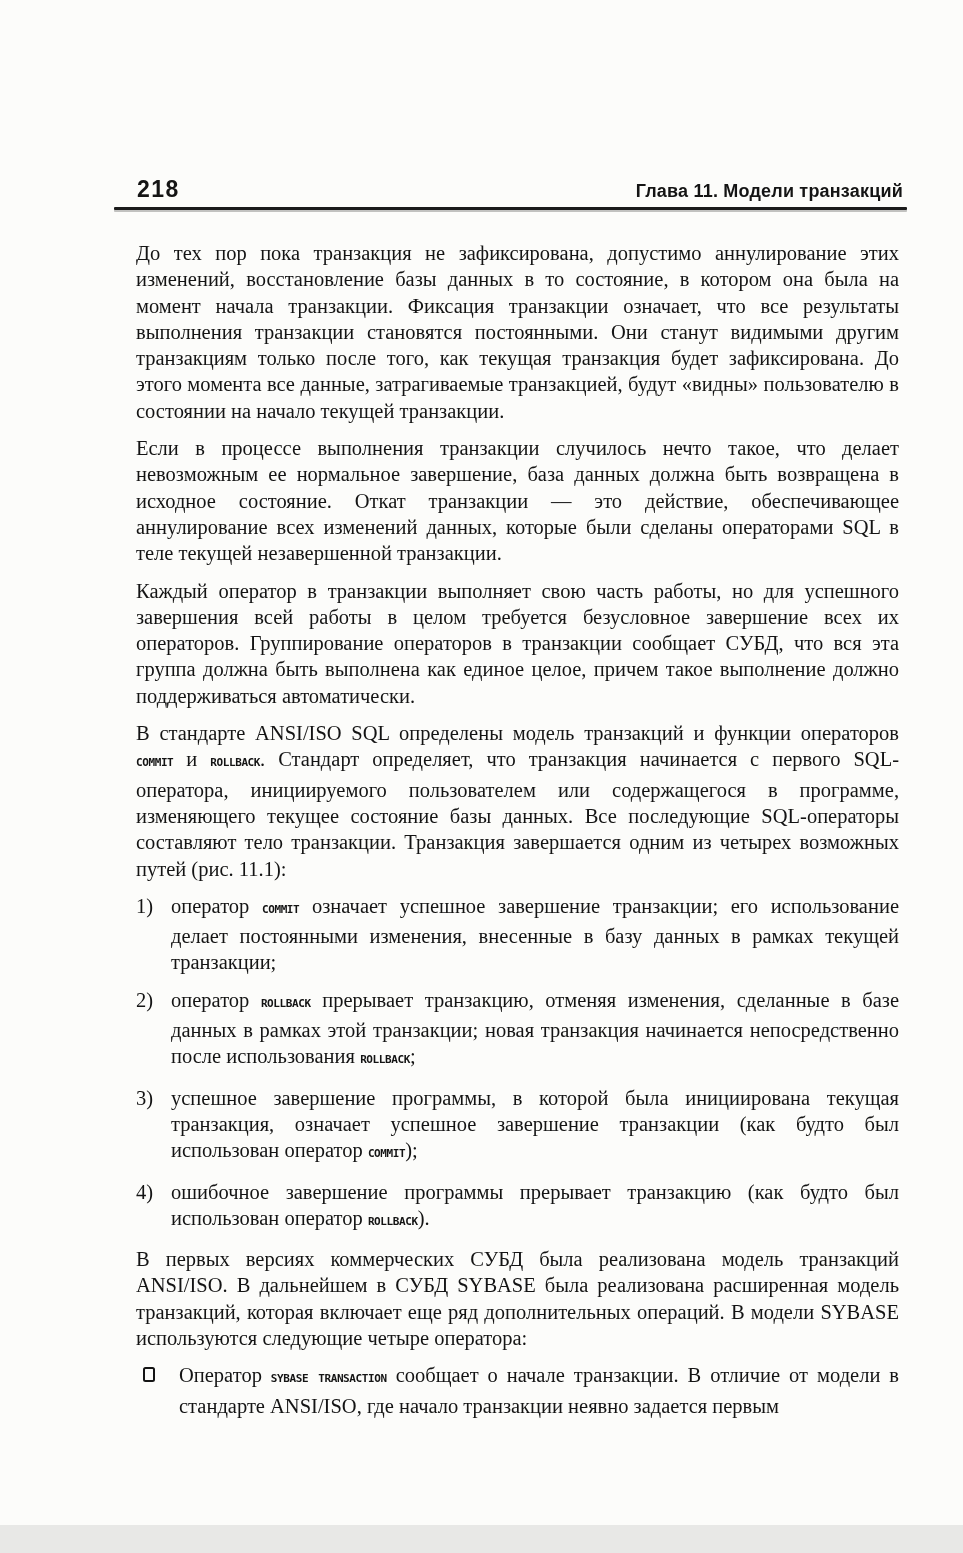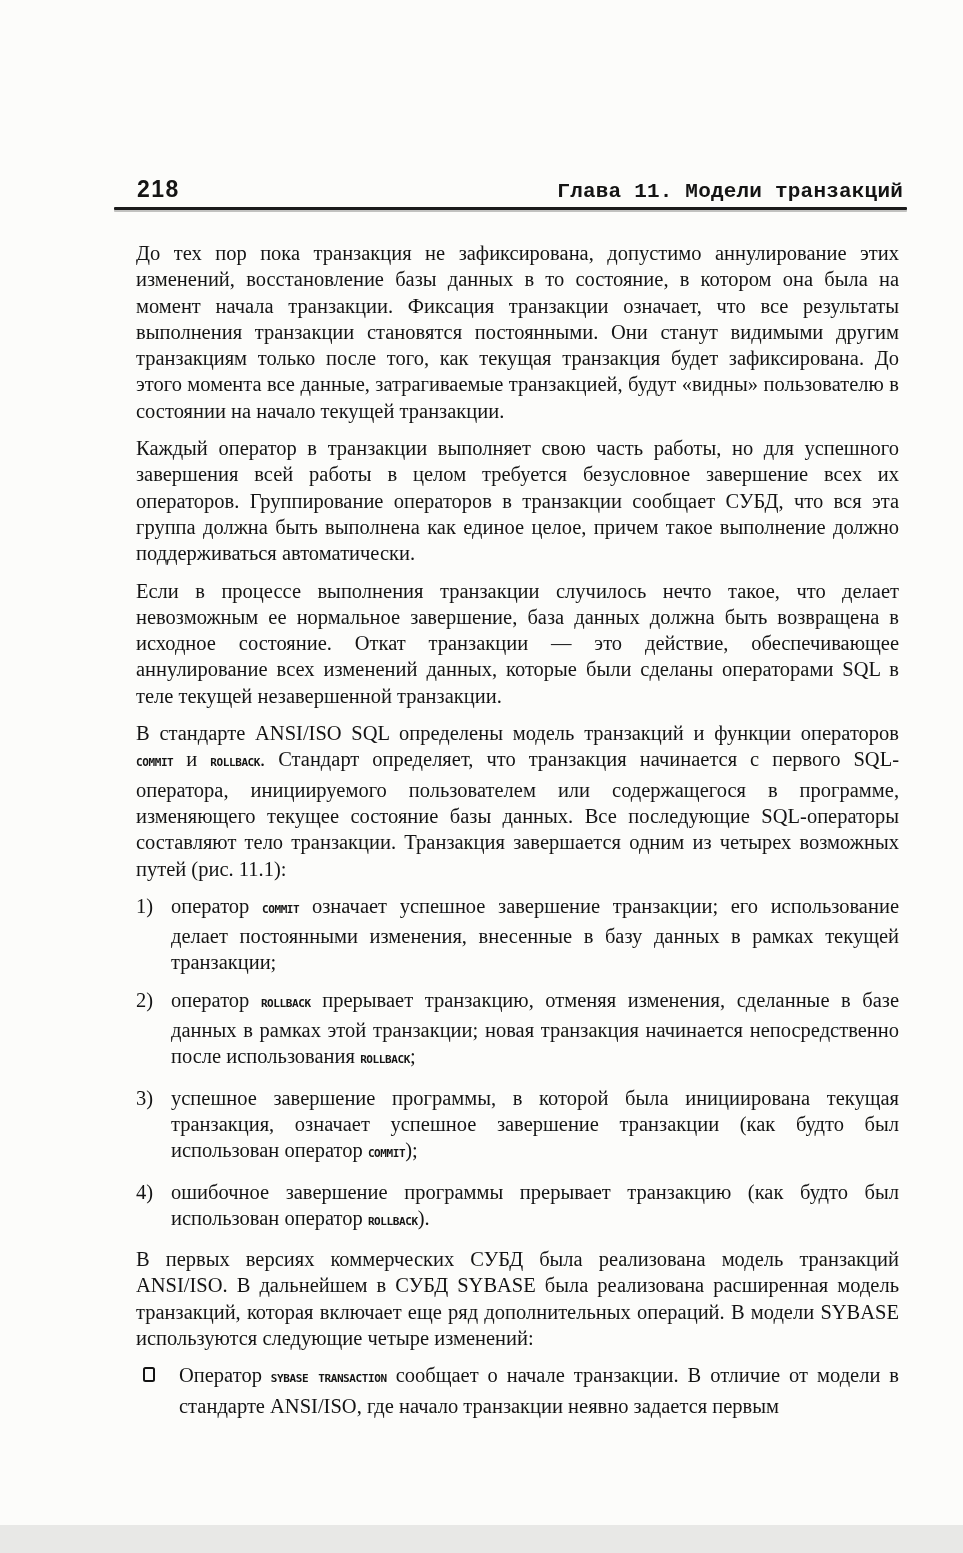--- a/index.html
+++ b/index.html
@@ -27,23 +27,23 @@
     justify-content: space-between;
     align-items: baseline;
   }
   .page-number {
     font-family: "Liberation Sans", sans-serif;
     font-weight: bold;
     font-size: 23px;
     letter-spacing: 1.5px;
   }
   .chapter-title {
-    font-family: Liberation Mono, monospace;
+    font-family: Liberation Sans, sans-serif;
     font-weight: 600;
-    font-size: 21px;
+    font-size: 18px;
     letter-spacing: 0.2px;
   }
   .header-rule {
     position: absolute;
     left: 114px;
     right: 56px;
     top: 207px;
     height: 3px;
     background: #1b1b1b;
     box-shadow: 0 2px 0 rgba(20,20,20,0.25);
@@ -90,38 +90,38 @@
 <body>
 
 <div class="page">
   <div class="header">
     <span class="page-number">218</span>
     <span class="chapter-title">Глава 11. Модели транзакций</span>
   </div>
   <div class="header-rule"></div>
   <main class="body">
       <p class="para">До тех пор пока транзакция не зафиксирована, допустимо аннулирование этих изменений, восстановление базы данных в то состояние, в котором она была на момент начала транзакции. Фиксация транзакции означает, что все результаты выполнения транзакции становятся постоянными. Они станут видимыми другим транзакциям только после того, как текущая транзакция будет зафиксирована. До этого момента все данные, затрагиваемые транзакцией, будут «видны» пользователю в состоянии на начало текущей транзакции.</p>
+      <p class="para">Если в процессе выполнения транзакции случилось нечто такое, что делает невозможным ее нормальное завершение, база данных должна быть возвращена в исходное состояние. Откат транзакции — это действие, обеспечивающее аннулирование всех изменений данных, которые были сделаны операторами SQL в теле текущей незавершенной транзакции.</p>
       <p class="para">Каждый оператор в транзакции выполняет свою часть работы, но для успешного завершения всей работы в целом требуется безусловное завершение всех их операторов. Группирование операторов в транзакции сообщает СУБД, что вся эта группа должна быть выполнена как единое целое, причем такое выполнение должно поддерживаться автоматически.</p>
-      <p class="para">Если в процессе выполнения транзакции случилось нечто такое, что делает невозможным ее нормальное завершение, база данных должна быть возвращена в исходное состояние. Откат транзакции — это действие, обеспечивающее аннулирование всех изменений данных, которые были сделаны операторами SQL в теле текущей незавершенной транзакции.</p>
       <p class="para">В стандарте ANSI/ISO SQL определены модель транзакций и функции операторов <code class="mono">COMMIT</code> и <code class="mono">ROLLBACK</code>. Стандарт определяет, что транзакция начинается с первого SQL-оператора, инициируемого пользователем или содержащегося в программе, изменяющего текущее состояние базы данных. Все последующие SQL-операторы составляют тело транзакции. Транзакция завершается одним из четырех возможных путей (рис. 11.1):</p>
       <div class="num-item">
         <span class="num-marker">1)</span>
         <span class="item-text">оператор <code class="mono">COMMIT</code> означает успешное завершение транзакции; его использование делает постоянными изменения, внесенные в базу данных в рамках текущей транзакции;</span>
       </div>
       <div class="num-item">
         <span class="num-marker">2)</span>
         <span class="item-text">оператор <code class="mono">ROLLBACK</code> прерывает транзакцию, отменяя изменения, сделанные в базе данных в рамках этой транзакции; новая транзакция начинается непосредственно после использования <code class="mono">ROLLBACK</code>;</span>
       </div>
       <div class="num-item">
         <span class="num-marker">3)</span>
         <span class="item-text">успешное завершение программы, в которой была инициирована текущая транзакция, означает успешное завершение транзакции (как будто был использован оператор <code class="mono">COMMIT</code>);</span>
       </div>
       <div class="num-item">
         <span class="num-marker">4)</span>
         <span class="item-text">ошибочное завершение программы прерывает транзакцию (как будто был использован оператор <code class="mono">ROLLBACK</code>).</span>
       </div>
-      <p class="para">В первых версиях коммерческих СУБД была реализована модель транзакций ANSI/ISO. В дальнейшем в СУБД SYBASE была реализована расширенная модель транзакций, которая включает еще ряд дополнительных операций. В модели SYBASE используются следующие четыре изменений:</p>
+      <p class="para">В первых версиях коммерческих СУБД была реализована модель транзакций ANSI/ISO. В дальнейшем в СУБД SYBASE была реализована расширенная модель транзакций, которая включает еще ряд дополнительных операций. В модели SYBASE используются следующие четыре оператора:</p>
       <div class="bullet-item">
         <span class="bullet-marker"><span class="sq"></span></span>
         <span class="item-text">Оператор <code class="mono">SYBASE TRANSACTION</code> сообщает о начале транзакции. В отличие от модели в стандарте ANSI/ISO, где начало транзакции неявно задается первым</span>
       </div>
     </main>
 </div>
 
 </body></html>

